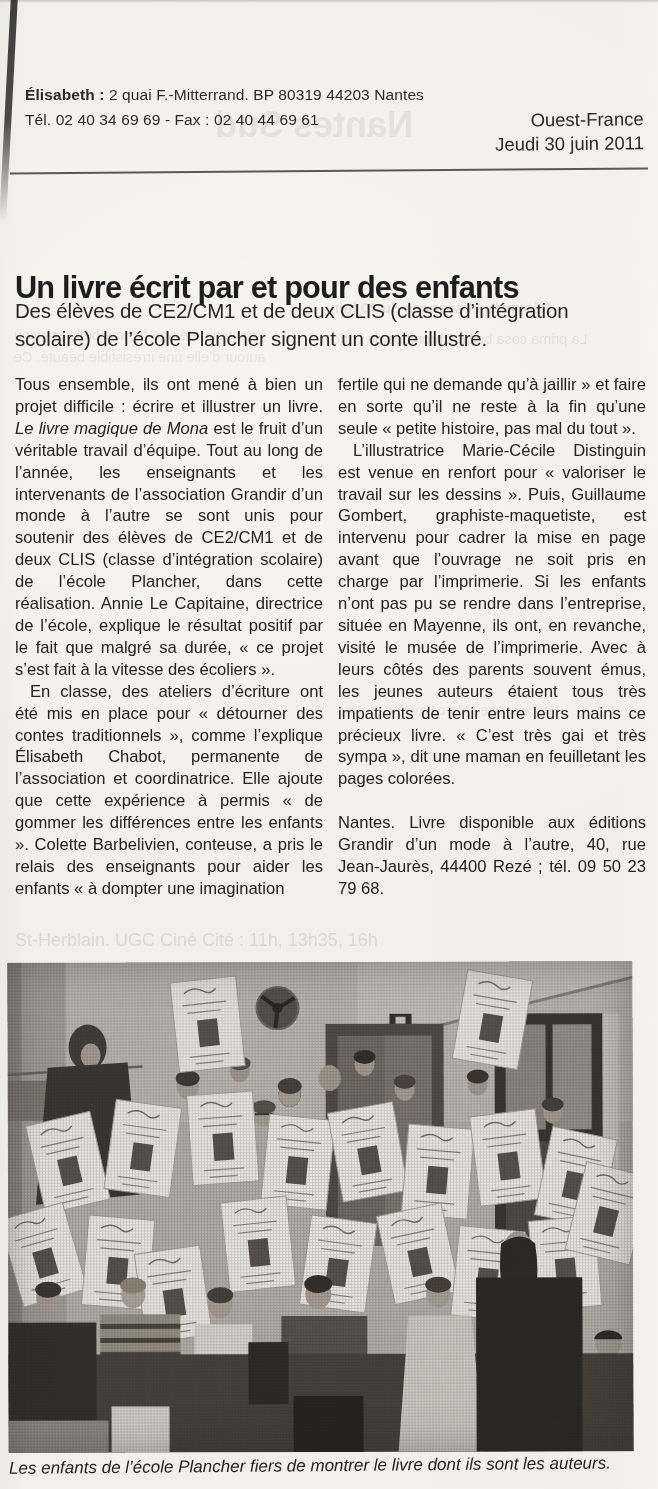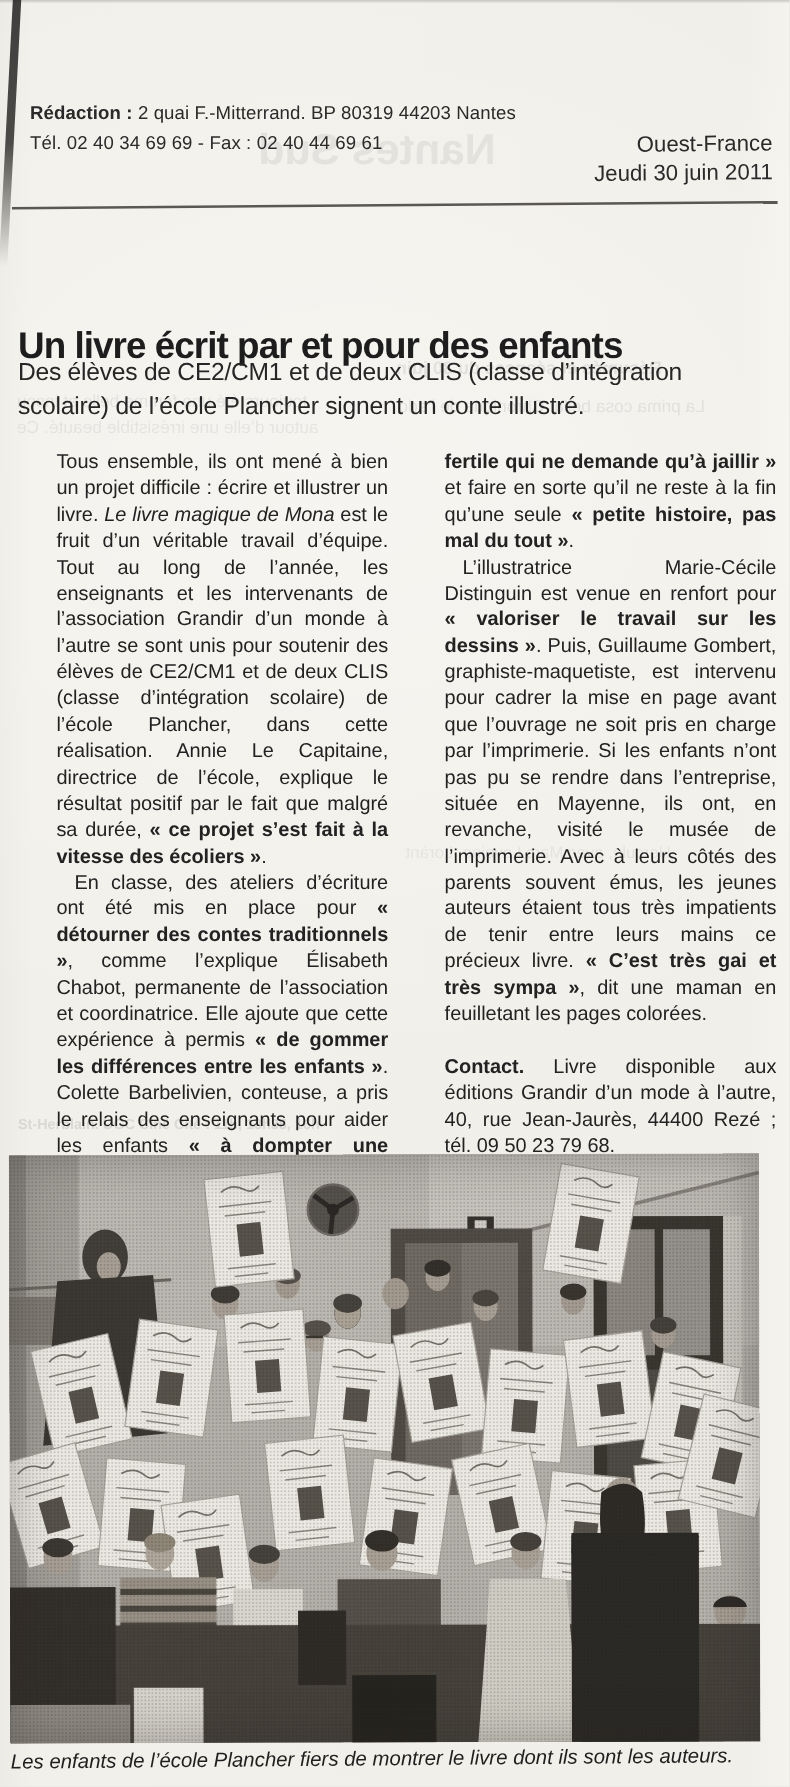--- a/index.html
+++ b/index.html
@@ -29,25 +29,25 @@
   .hdr{position:absolute;left:25px;top:82px;font-size:15.5px;line-height:25px;color:#2a2a2a;letter-spacing:.1px;}
   .hdr .lbl{font-weight:bold;}
   .masthead{position:absolute;right:14px;top:108px;text-align:right;font-size:18.5px;line-height:24px;color:#2a2a2a;transform:rotate(-.6deg);}
   .rule{position:absolute;left:10px;top:170px;width:638px;height:2px;background:#3e3c3a;transform:rotate(-.45deg);opacity:.85;}
   
   .title{position:absolute;left:15px;top:249px;width:620px;
     font-size:31px;font-weight:bold;letter-spacing:-.8px;color:#1d1d1d;transform:scaleX(.99);transform-origin:left;}
   .subtitle{position:absolute;left:15px;top:297px;width:600px;
     font-size:20.5px;line-height:28px;letter-spacing:-.2px;color:#262626;}
   .cols{position:absolute;left:15px;top:374px;width:632px;display:flex;gap:15px;}
-  .col{width:308px;font-size:16.6px;line-height:21.9px;text-align:justify;color:#222;margin-left:32px;}
+  .col{width:308px;font-size:16.6px;line-height:21.9px;text-align:justify;color:#222;}
   .col p{margin:0;}
   .col p.ind{text-indent:15px;}
   .col p.contact{margin-top:22px;}
-  .b{font-weight:bold;}
+  .b{font-weight:normal;}
   .i{font-style:italic;}
   
   .figure{position:absolute;left:8px;top:962px;width:625px;height:490px;transform:rotate(-.15deg);}
   .figure svg{display:block;width:625px;height:490px;}
   .halftone{position:absolute;inset:0;pointer-events:none;
     background-image:radial-gradient(rgba(25,25,25,.30) 1px, rgba(0,0,0,0) 1.15px);
     background-size:3px 3px;opacity:.55;}
   .photo-vignette{position:absolute;inset:0;pointer-events:none;
     box-shadow:inset 0 0 40px rgba(40,38,34,.35);}
   .caption{position:absolute;left:9px;top:1456px;width:645px;
@@ -60,45 +60,45 @@
 
   <div class="scan-top"></div>
   <div class="scan-edge"></div>
   <div id="bleed-layer">
       <div class="bleed" style="left: 215px; top: 104px; font-size: 36px; font-weight: 700; opacity: 0.1; transform: scale(-1, 1);">Nantes Sud</div>
       <div class="bleed" style="left: 330px; top: 299px; font-size: 15px; font-weight: 700; opacity: 0.12; transform: scale(-1, 1);">Résumés et séances du 30 juin</div>
       <div class="bleed" style="left: 332px; top: 331px; font-size: 14.5px; font-weight: 400; opacity: 0.12; transform: scale(-1, 1);">La prima cosa bella. Chronique de l’ado</div>
       <div class="bleed" style="left: 14px; top: 327px; font-size: 14.5px; font-weight: 400; opacity: 0.11; transform: scale(-1, 1);">toujours été une femme belle et insou</div>
       <div class="bleed" style="left: 14px; top: 349px; font-size: 14.5px; font-weight: 400; opacity: 0.1; transform: scale(-1, 1);">autour d’elle une irrésistible beauté. Ce</div>
       <div class="bleed" style="left: 338px; top: 702px; font-size: 14px; font-weight: 400; opacity: 0.09; transform: scale(-1, 1);">Hercule, avec Marc Lavoine, Lorànt</div>
-      <div class="bleed" style="left: 15px; top: 930px; font-size: 12px; font-weight: 700; opacity: 0.16;">St-Herblain. UGC Ciné Cité : 11h, 13h35, 16h</div>
+      <div class="bleed" style="left: 15px; top: 930px; font-size: 18px; font-weight: 400; opacity: 0.16;">St-Herblain. UGC Ciné Cité : 11h, 13h35, 16h</div>
     </div>
 
   <div class="hdr">
-    <div><span class="lbl">Rédaction :</span><span> 2 quai F.-Mitterrand. BP 80319 44203 Nantes</span></div>
+    <div><span class="lbl">Élisabeth :</span><span> 2 quai F.-Mitterrand. BP 80319 44203 Nantes</span></div>
     <div>Tél. 02 40 34 69 69 - Fax : 02 40 44 69 61</div>
   </div>
   <div class="masthead">
     <div>Ouest-France</div>
     <div>Jeudi 30 juin 2011</div>
   </div>
   <div class="rule"></div>
 
   <h1 class="title">Un livre écrit par et pour des enfants</h1>
   <div class="subtitle">Des élèves de CE2/CM1 et de deux CLIS (classe d’intégration scolaire) de l’école Plancher signent un conte illustré.</div>
 
   <div class="cols">
     <div class="col">
       <p><span>Tous ensemble, ils ont mené à bien un projet difficile : écrire et illustrer un livre. </span><span class="i">Le livre magique de Mona</span><span> est le fruit d’un véritable travail d’équipe. Tout au long de l’année, les enseignants et les intervenants de l’association Grandir d’un monde à l’autre se sont unis pour soutenir des élèves de CE2/CM1 et de deux CLIS (classe d’intégration scolaire) de l’école Plancher, dans cette réalisation. Annie Le Capitaine, directrice de l’école, explique le résultat positif par le fait que malgré sa durée, </span><span class="b">« ce projet s’est fait à la vitesse des écoliers »</span><span>.</span></p>
       <p class="ind"><span>En classe, des ateliers d’écriture ont été mis en place pour </span><span class="b">« détourner des contes traditionnels »</span><span>, comme l’explique Élisabeth Chabot, permanente de l’association et coordinatrice. Elle ajoute que cette expérience à permis </span><span class="b">« de gommer les différences entre les enfants »</span><span>. Colette Barbelivien, conteuse, a pris le relais des enseignants pour aider les enfants </span><span class="b">« à dompter une imagination</span></p>
     </div>
     <div class="col">
       <p><span class="b">fertile qui ne demande qu’à jaillir »</span><span> et faire en sorte qu’il ne reste à la fin qu’une seule </span><span class="b">« petite histoire, pas mal du tout »</span><span>.</span></p>
       <p class="ind"><span>L’illustratrice Marie-Cécile Distinguin est venue en renfort pour </span><span class="b">« valoriser le travail sur les dessins »</span><span>. Puis, Guillaume Gombert, graphiste-maquetiste, est intervenu pour cadrer la mise en page avant que l’ouvrage ne soit pris en charge par l’imprimerie. Si les enfants n’ont pas pu se rendre dans l’entreprise, située en Mayenne, ils ont, en revanche, visité le musée de l’imprimerie. Avec à leurs côtés des parents souvent émus, les jeunes auteurs étaient tous très impatients de tenir entre leurs mains ce précieux livre. </span><span class="b">« C’est très gai et très sympa »</span><span>, dit une maman en feuilletant les pages colorées.</span></p>
-      <p class="contact"><span class="b">Contact.</span><span> Livre disponible aux éditions Grandir d’un mode à l’autre, 40, rue Jean-Jaurès, 44400 Rezé ; tél. 09 50 23 79 68.</span></p>
+      <p class="contact"><span class="b">Nantes.</span><span> Livre disponible aux éditions Grandir d’un mode à l’autre, 40, rue Jean-Jaurès, 44400 Rezé ; tél. 09 50 23 79 68.</span></p>
     </div>
   </div>
 
   <figure class="figure" style="margin:0">
     <svg viewBox="0 0 625 490" role="img">
       <defs>
         <g id="sheet">
           <rect x="-33" y="-45" width="66" height="90" fill="#eae8e1" stroke="#a7a39b" stroke-width="1"></rect>
           <path d="M-20,-33 q10,-7 20,0 q6,4 12,-2" stroke="#76726a" fill="none" stroke-width="1.4"></path>
           <path d="M-23,-21 h44 M-19,-13 h34" stroke="#89857d" fill="none" stroke-width="1.2"></path>

